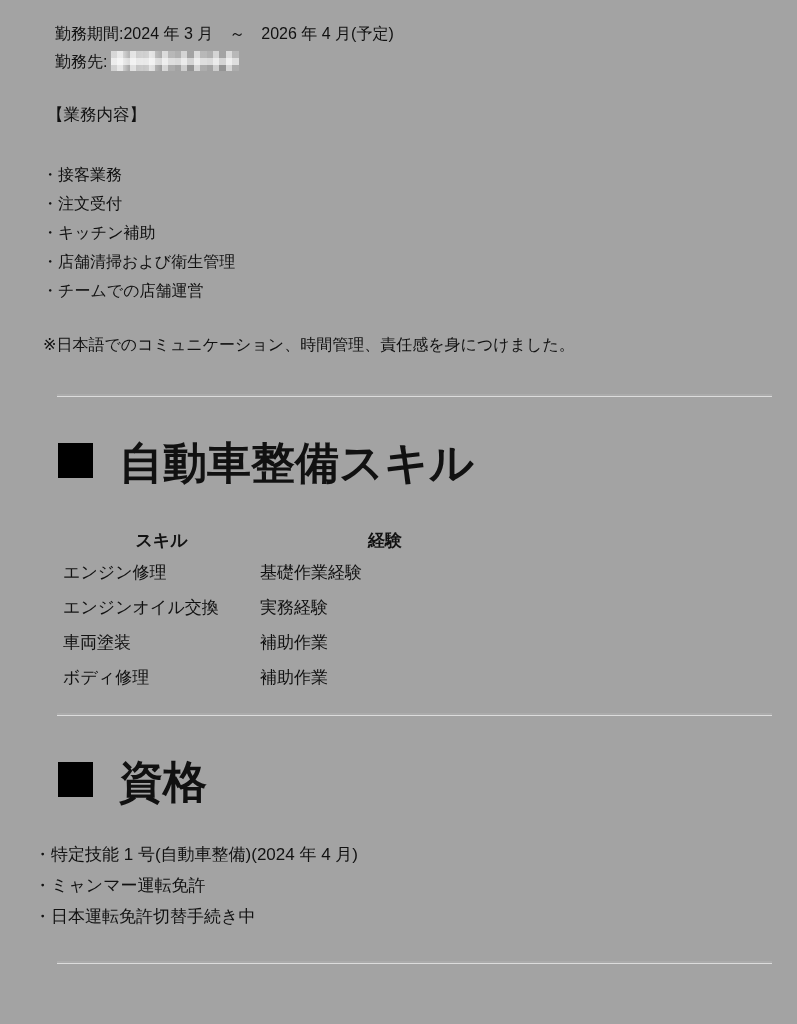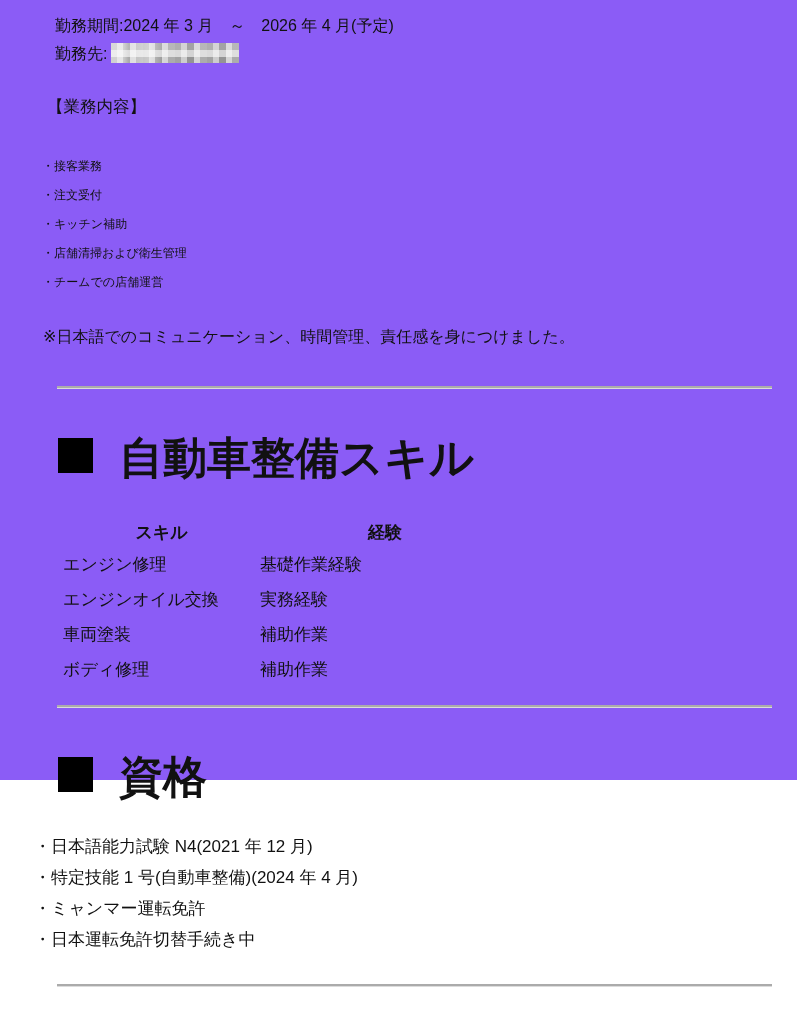--- a/index.html
+++ b/index.html
@@ -4,24 +4,24 @@
 <style>
   html, body { margin: 0; padding: 0; background: #ffffff; }
   body {
     width: 797px; height: 1024px;
     font-family: "Liberation Sans", "DejaVu Sans", sans-serif;
     color: #111111;
     overflow: hidden;
   }
   .page {
     position: relative;
-    width: 797px; height: 780px;
+    width: 797px; height: 1024px;
     box-sizing: border-box;
-    padding-top: 12px;
-    background: #8b5cf6;
+    padding-top: 20px;
+    background: #a3a3a3;
   }
   .intro-line {
     margin: 0 0 0 55px;
     font-size: 16px;
     line-height: 28px;
     white-space: nowrap;
   }
   .mosaic {
     display: inline-block;
     width: 128px; height: 20px;
@@ -37,21 +37,21 @@
   }
   .duties-heading {
     margin: 26px 0 0 47px;
     font-size: 16.5px;
     line-height: 24px;
   }
   ul.duties {
     list-style: none;
     margin: 34px 0 0 42px;
     padding: 0;
-    font-size: 12px;
+    font-size: 16px;
     line-height: 29px;
   }
   .note {
     margin: 29px 0 0 43px;
     font-size: 16px;
     line-height: 22px;
   }
   .divider {
     margin-left: 57px;
     width: 715px; height: 3px;
@@ -59,20 +59,21 @@
   }
   .divider-1 { margin-top: 38px; }
   .divider-2 { margin-top: 18px; }
   .divider-3 { margin-top: 29px; }
   .section-heading {
     margin: 45px 0 0 58px;
     font-size: 44px;
     font-weight: bold;
     line-height: 48px;
     white-space: nowrap;
+    font-family: Liberation Mono, monospace;
   }
   .section-heading.qual { }
   .sq {
     display: inline-block;
     width: 35px; height: 35px;
     background: #000000;
     margin-right: 26px;
   }
   table.skills {
     border-collapse: collapse;
@@ -160,21 +161,20 @@
     </tbody>
   </table>
 
   <div class="divider divider-2"></div>
 
   <h2 class="section-heading qual">
     <span class="sq"></span><span>資格</span>
   </h2>
 
   <ul class="quals">
-    <li>・日本語能力試験 N4(2021 年 12 月)</li>
     <li>・特定技能 1 号(自動車整備)(2024 年 4 月)</li>
     <li>・ミャンマー運転免許</li>
     <li>・日本運転免許切替手続き中</li>
   </ul>
 
   <div class="divider divider-3"></div>
 
 </div>
 
 </body></html>

